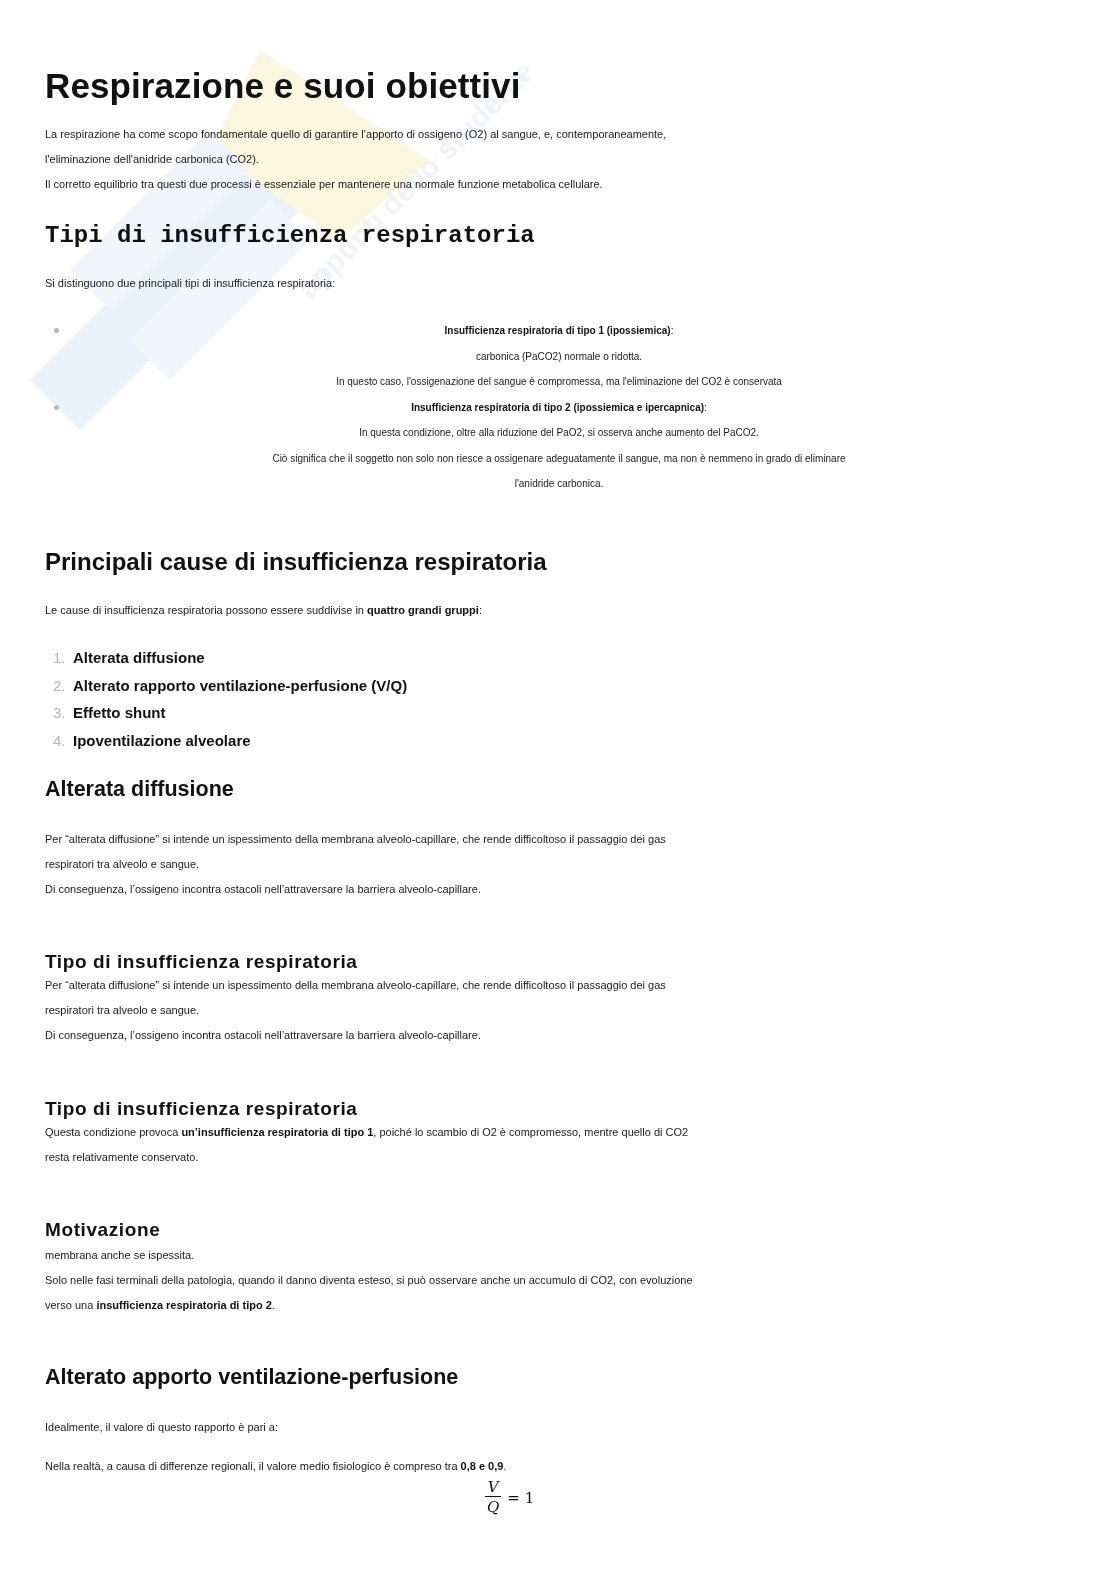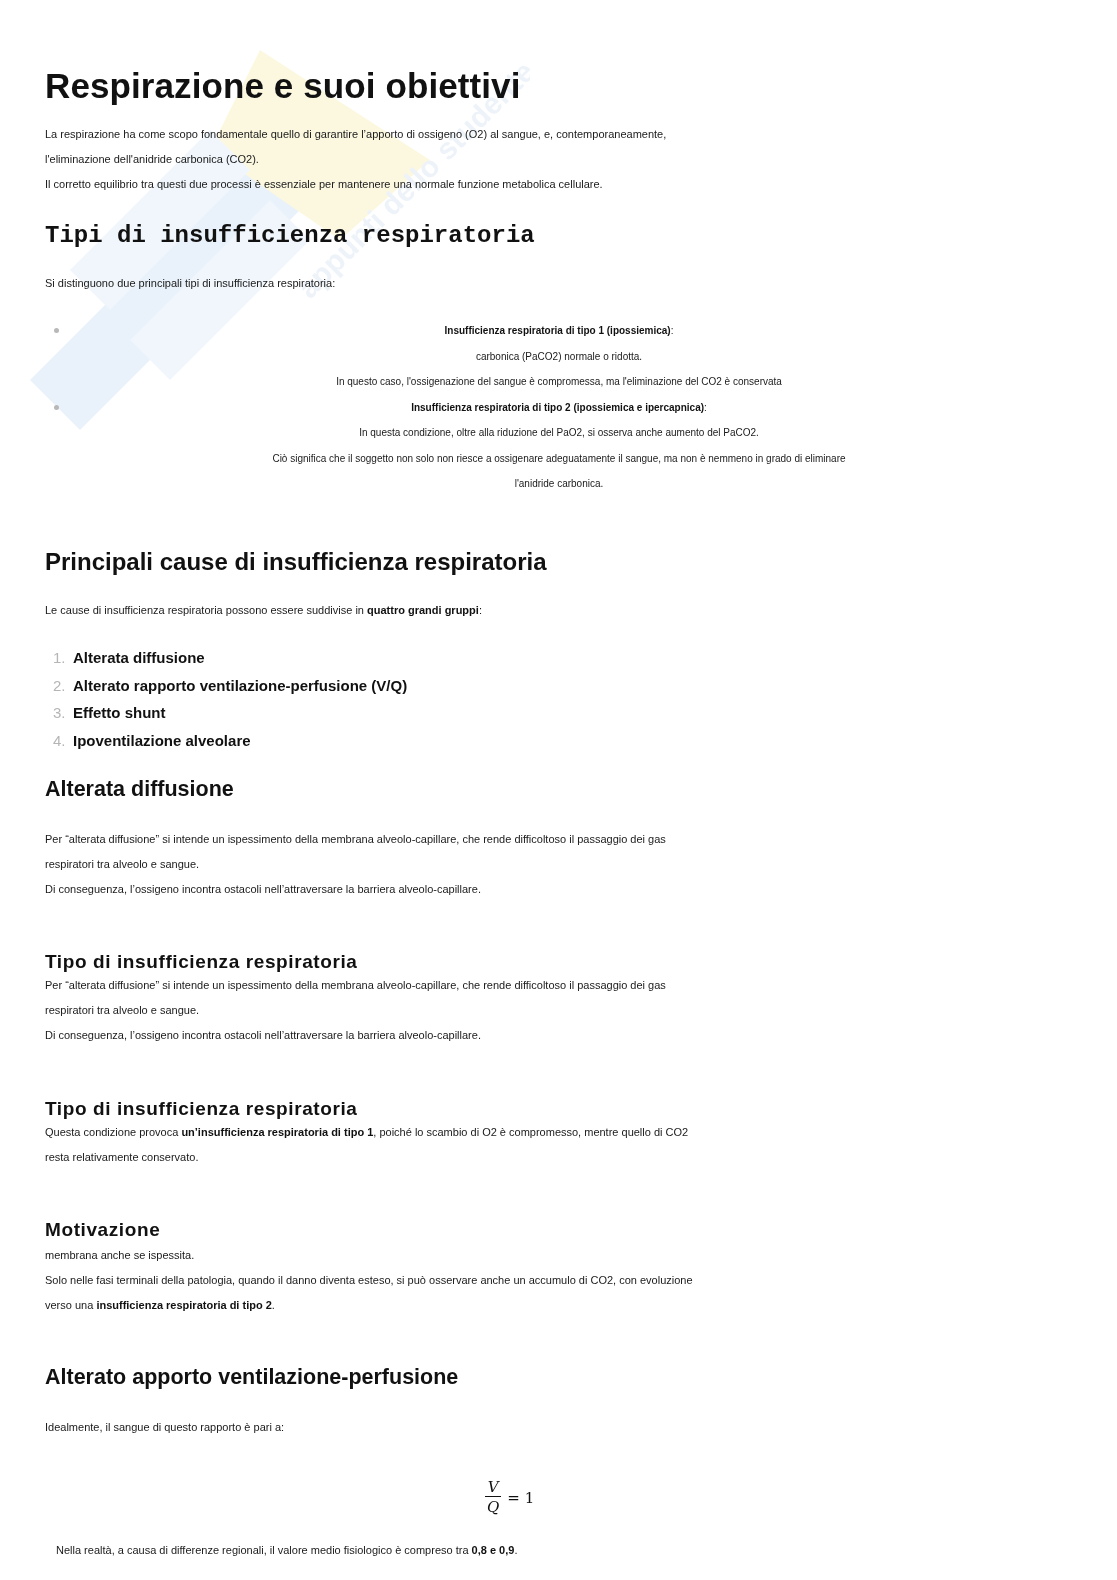--- a/index.html
+++ b/index.html
@@ -192,29 +192,29 @@
 
   <h3 style="top:1195px;">Motivazione</h3>
   <div class="p" style="top:1243px;">
     <span class="line">membrana anche se ispessita.</span>
     <span class="line">Solo nelle fasi terminali della patologia, quando il danno diventa esteso, si può osservare anche un accumulo di CO2, con evoluzione</span>
     <span class="line"><span>verso una </span><b>insufficienza respiratoria di tipo 2</b><span>.</span></span>
   </div>
 
   <h2 style="top:1365px;">Alterato apporto ventilazione-perfusione</h2>
   <div class="p" style="top:1415px;">
-    <span class="line">Idealmente, il sangue di questo rapporto è pari a:</span>
+    <span class="line">Idealmente, il valore di questo rapporto è pari a:</span>
   </div>
 
   <div class="formula" style="left:440px;">
     <span class="frac">
       <span class="num-top">V</span>
       <span class="bar"></span>
       <span class="num-bot">Q</span>
     </span>
     <span>= 1</span>
   </div>
 
-  <div class="p" style="top:1538px;margin-left:11px;">
+  <div class="p" style="top:1454px;">
     <span class="line"><span>Nella realtà, a causa di differenze regionali, il valore medio fisiologico è compreso tra </span><b>0,8 e 0,9</b><span>.</span></span>
   </div>
 
 </div>
 
 </body></html>

